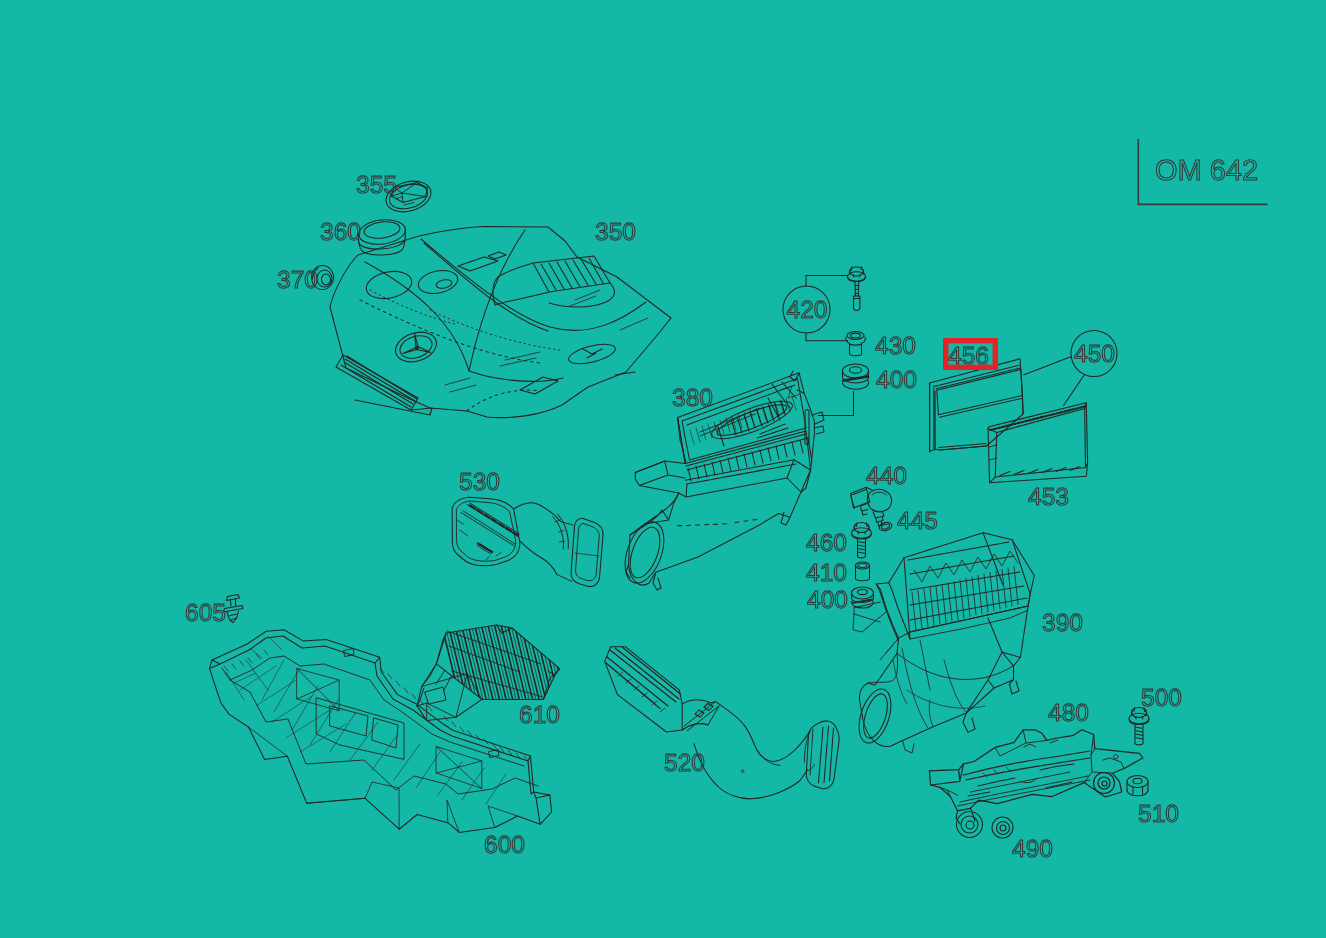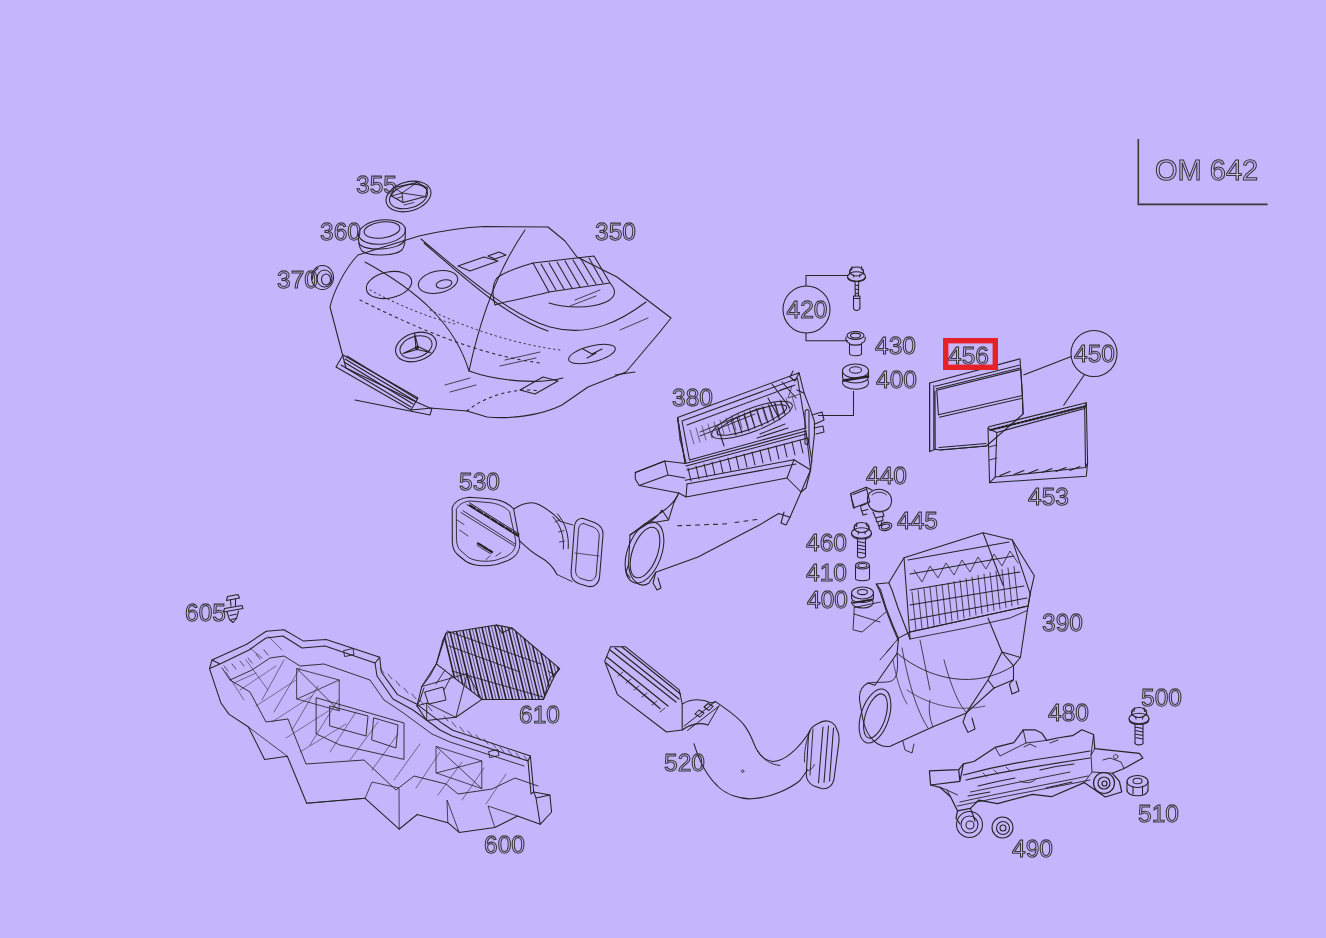--- a/index.html
+++ b/index.html
@@ -1,16 +1,16 @@
 <!DOCTYPE html>
 <html><head>
 <meta charset="utf-8">
 <style>
 html,body{margin:0;padding:0;background:#fff;}
-#stage{position:relative;width:1326px;height:938px;background:#c4b5fd;overflow:hidden;}
+#stage{position:relative;width:1326px;height:938px;background:#14b8a6;overflow:hidden;}
 svg{position:absolute;top:0;left:0;}
 text{font-family:"Liberation Sans",sans-serif;text-rendering:geometricPrecision;fill:#fff;fill-opacity:0;stroke:#373737;stroke-width:1.05px;font-size:24.5px;}
 </style>
 </head>
 <body>
 <div id="stage">
 <svg width="1326" height="938" viewBox="0 0 1326 938">
 <g id="art" fill="none" stroke="#242424" stroke-width="1.05" stroke-linejoin="round" stroke-linecap="round">
 <g id="p355">
 <ellipse cx="408.5" cy="196.5" rx="23" ry="14.5" transform="rotate(-16 408.5 196.5)"></ellipse>

